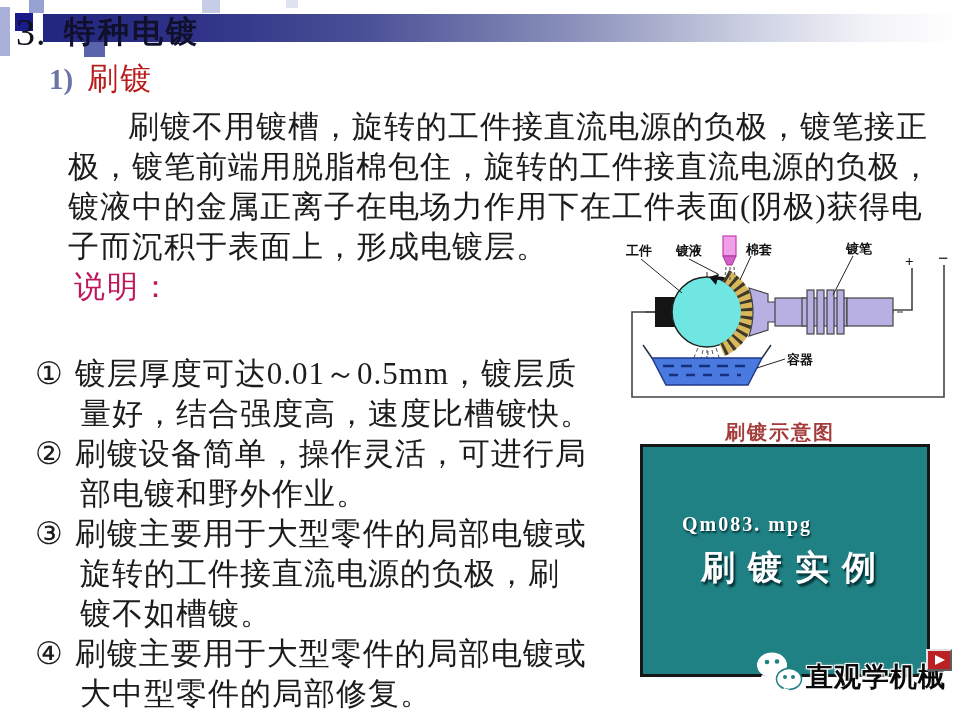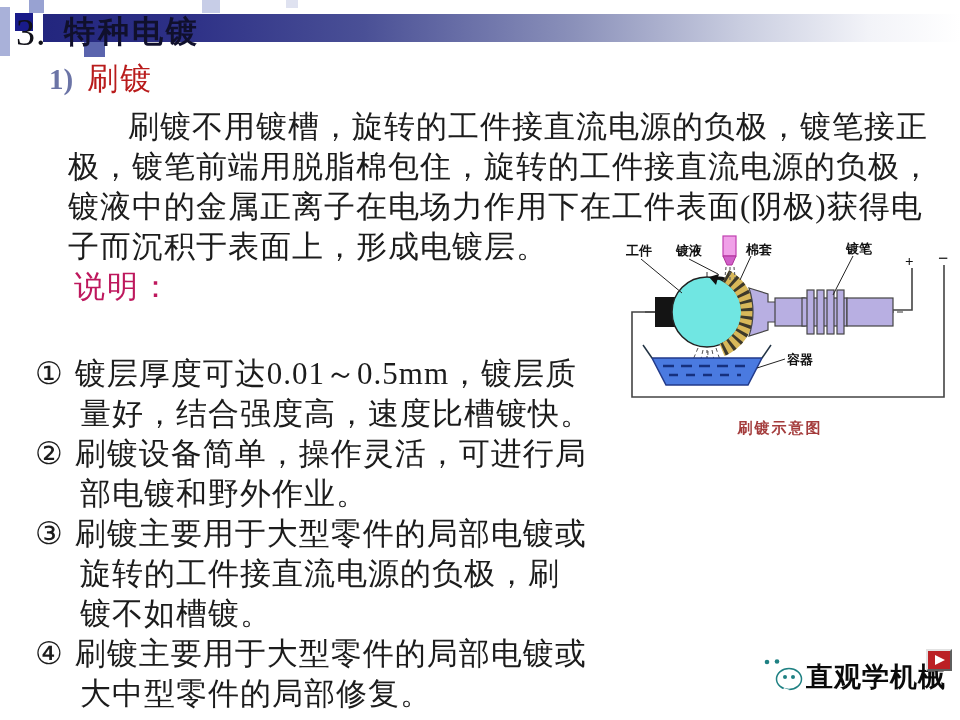--- a/index.html
+++ b/index.html
@@ -39,21 +39,21 @@
   .notes-label{left:74px;top:266px;font-size:31px;color:#be185d;letter-spacing:2px;}
 
   .notes{left:35px;top:306px;width:600px;font-size:31px;line-height:40px;letter-spacing:1px;margin-top:48px;}
   .notes .line{white-space:nowrap;height:40px;}
   .notes .line .marker{margin-right:11px;}
   .notes .line.cont{padding-left:45px;}
 
   
   .diagram-svg{left:605px;top:228px;}
   .diagram-caption{left:700px;top:419px;width:160px;text-align:center;
-    font-size:15px;font-weight:bold;color:#a43c3c;letter-spacing:2px;
+    font-size:20px;font-weight:bold;color:#a43c3c;letter-spacing:2px;
     font-family:"Liberation Serif","DejaVu Serif",serif;}
 
   
   .video-box{
     left:640px;top:444px;width:284px;height:227px;
     background:#1f8183;border:3px solid #161616;
   }
   .video-filename{
     position:absolute;left:39px;top:66px;color:#ffffff;font-size:20px;font-weight:bold;
     letter-spacing:2px;text-shadow:1px 2px 2px #073c40,1px 1px 0 #0a4a4e;
@@ -187,20 +187,24 @@
       <text x="141" y="26">棉套</text>
       <text x="241" y="25">镀笔</text>
       <text x="182" y="136">容器</text>
       <text x="300" y="38" font-size="15">+</text>
       <text x="333" y="36" font-size="18">−</text>
     </g>
   </svg>
 
   <div class="abs diagram-caption">刷镀示意图</div>
 
+  <div class="abs video-box">
+    <div class="video-filename">Qm083. mpg</div>
+    <div class="video-title">刷镀实例</div>
+  </div>
 
   <svg class="abs wechat-icon" width="50" height="46" viewBox="0 0 50 46">
     <ellipse cx="17" cy="13" rx="15" ry="12.5" fill="#ffffff"></ellipse>
     <polygon points="7,23 2,32 14,25" fill="#ffffff"></polygon>
     <circle cx="12" cy="10" r="2.3" fill="#1f8183"></circle>
     <circle cx="22" cy="9.5" r="2.3" fill="#1f8183"></circle>
     <ellipse cx="34" cy="27" rx="12.5" ry="10.5" fill="#ffffff" stroke="#1f8183" stroke-width="1.5"></ellipse>
     <polygon points="29,36 24,44 35,38" fill="#ffffff"></polygon>
     <circle cx="30" cy="25" r="2" fill="#1f8183"></circle>
     <circle cx="38" cy="25" r="2" fill="#1f8183"></circle>

